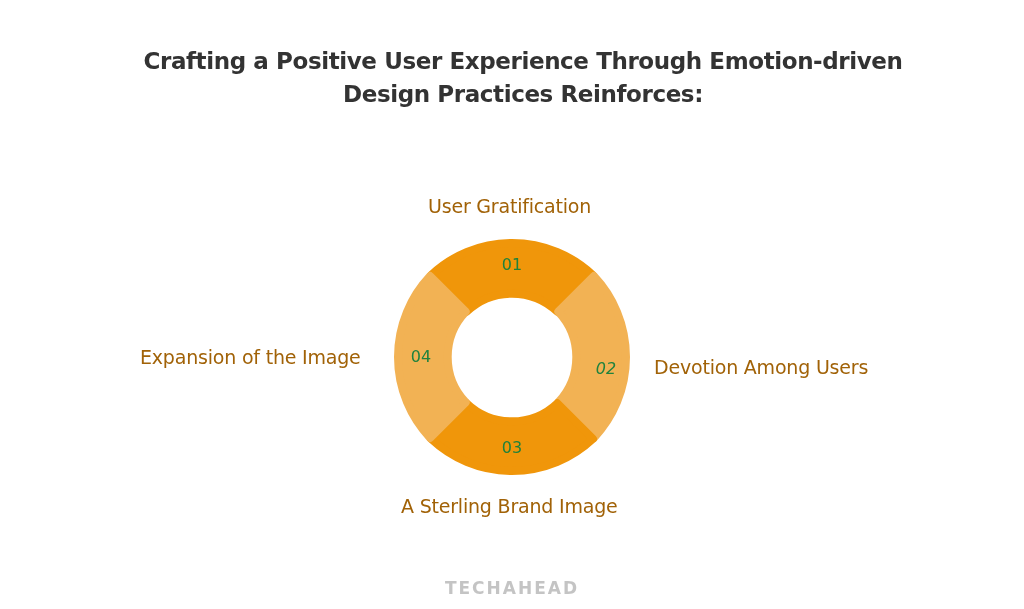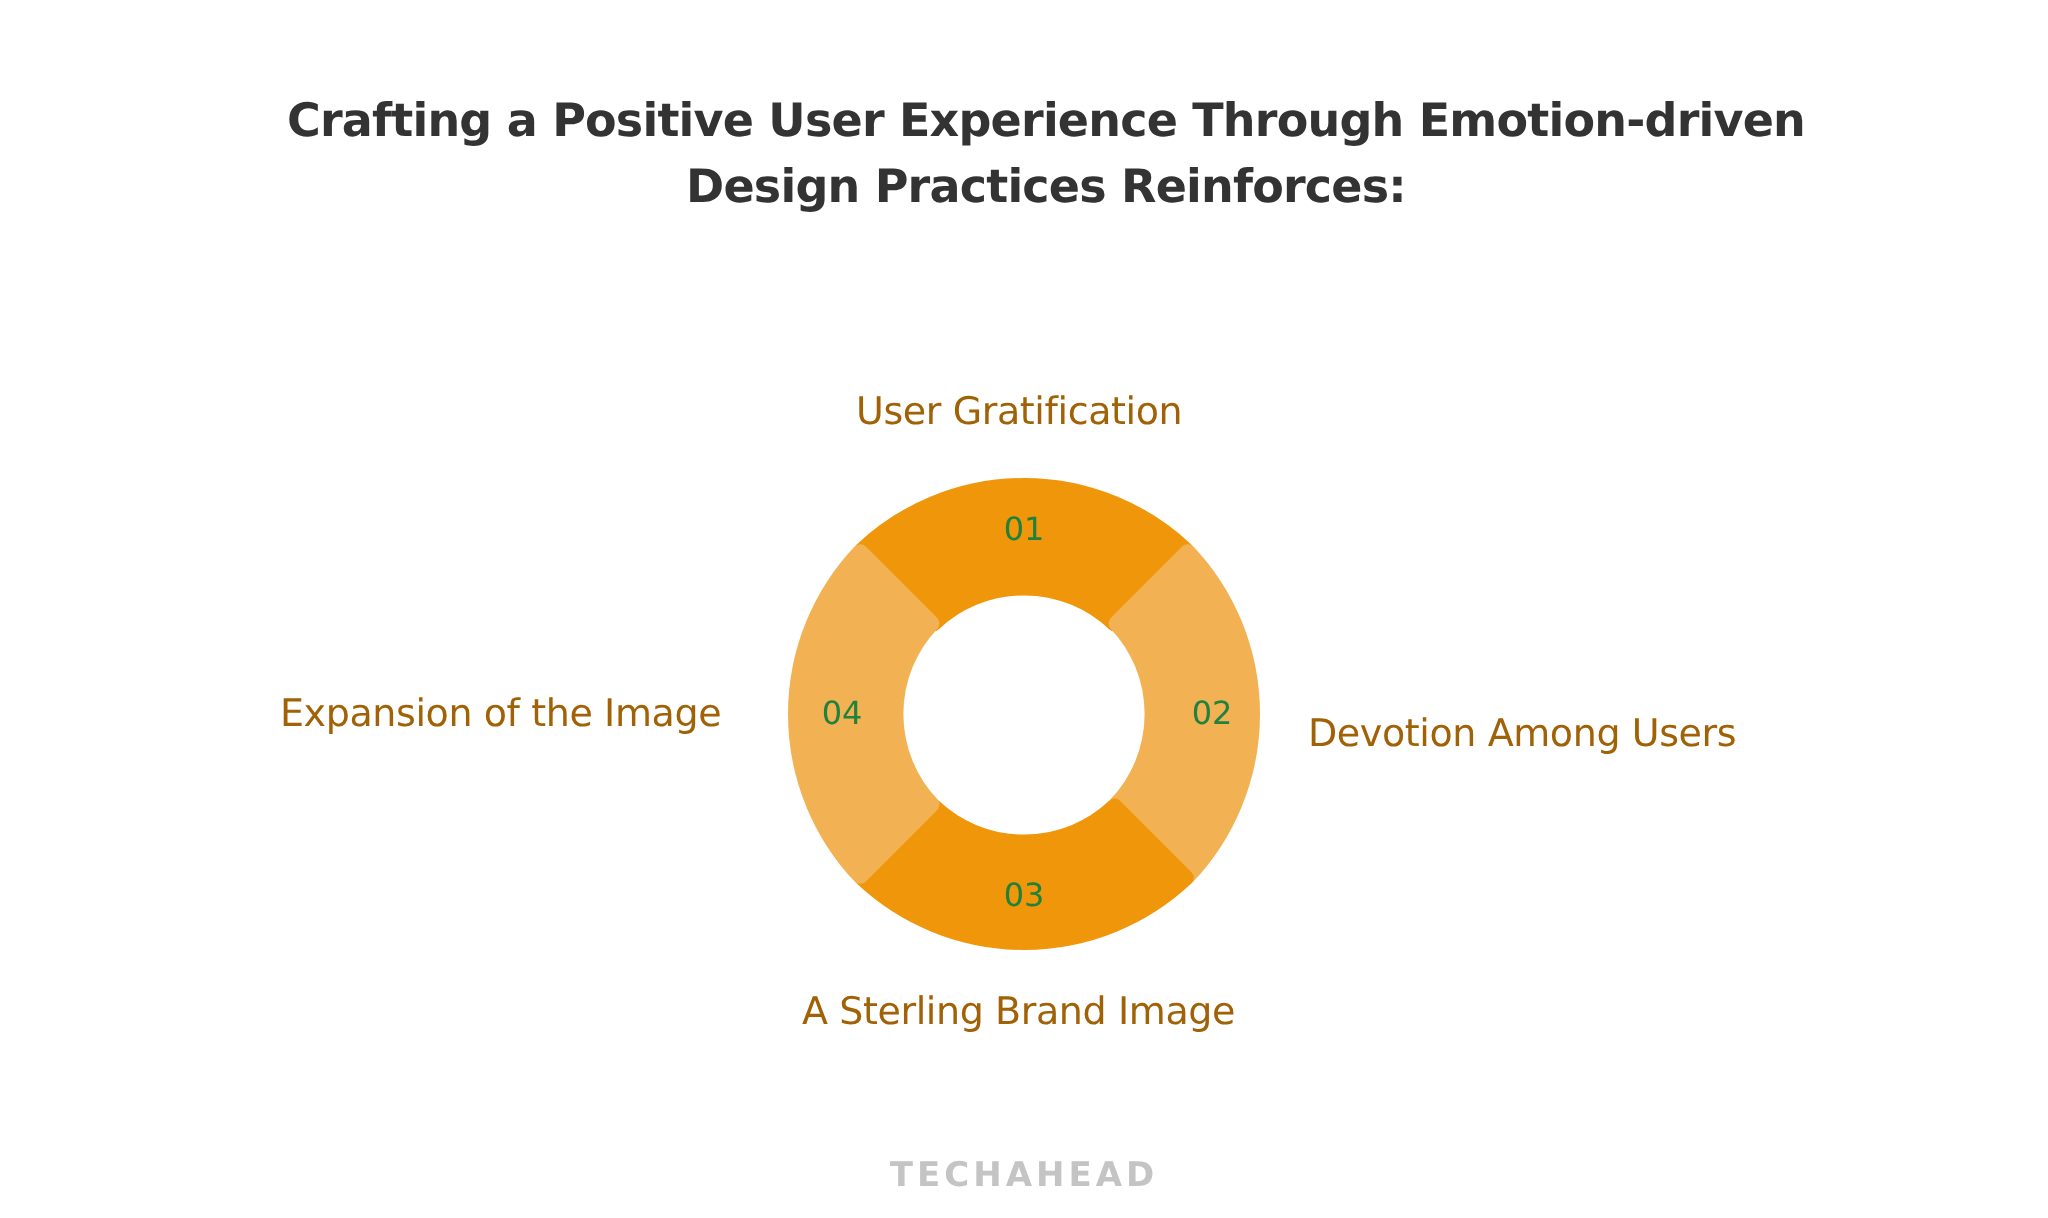--- a/index.html
+++ b/index.html
@@ -22,21 +22,21 @@
 
   <g stroke-linejoin="round">
     <path fill="#F0960A" stroke="#F0960A" stroke-width="8" d="M 431.1 275.1 A 118 118 0 0 1 592.9 275.1 L 557.3 311.7 A 66 66 0 0 0 466.7 311.7 Z"></path>
     <path fill="#F2B254" stroke="#F2B254" stroke-width="8" d="M 593.9 276.1 A 118 118 0 0 1 593.9 437.9 L 558.3 402.3 A 66 66 0 0 0 558.3 311.7 Z"></path>
     <path fill="#F0960A" stroke="#F0960A" stroke-width="8" d="M 592.9 438.9 A 118 118 0 0 1 431.1 438.9 L 466.7 403.3 A 66 66 0 0 0 557.3 403.3 Z"></path>
     <path fill="#F2B254" stroke="#F2B254" stroke-width="8" d="M 430.1 437.9 A 118 118 0 0 1 430.1 276.1 L 465.7 311.7 A 66 66 0 0 0 465.7 402.3 Z"></path>
   </g>
 </svg>
 
 <div class="num" style="left:512px;top:266px;">01</div>
-<div class="num" style="left:606px;top:358px;">02</div>
+<div class="num" style="left:606px;top:370px;font-style:italic;">02</div>
 <div class="num" style="left:512px;top:449px;">03</div>
 <div class="num" style="left:421px;top:358px;">04</div>
 
 <div class="label" style="left:428px;top:195px;">User Gratification</div>
 <div class="label" style="left:654px;top:356px;">Devotion Among Users</div>
 <div class="label" style="left:401px;top:495px;">A Sterling Brand Image</div>
 <div class="label" style="left:140px;top:346px;">Expansion of the Image</div>
 
 <div class="logo">TECHAHEAD</div>
 

